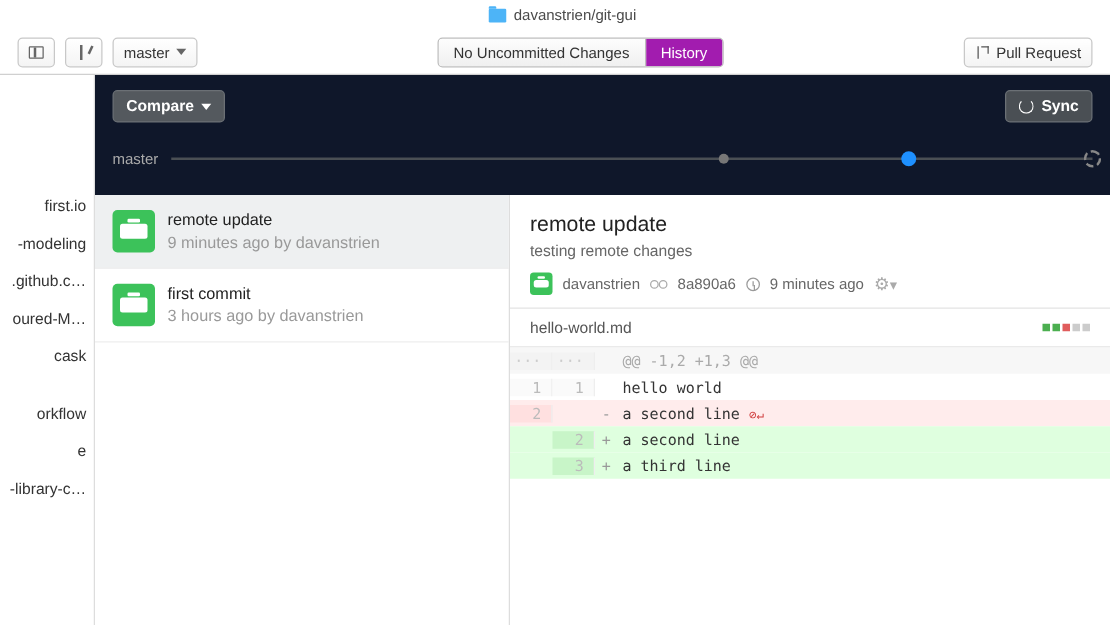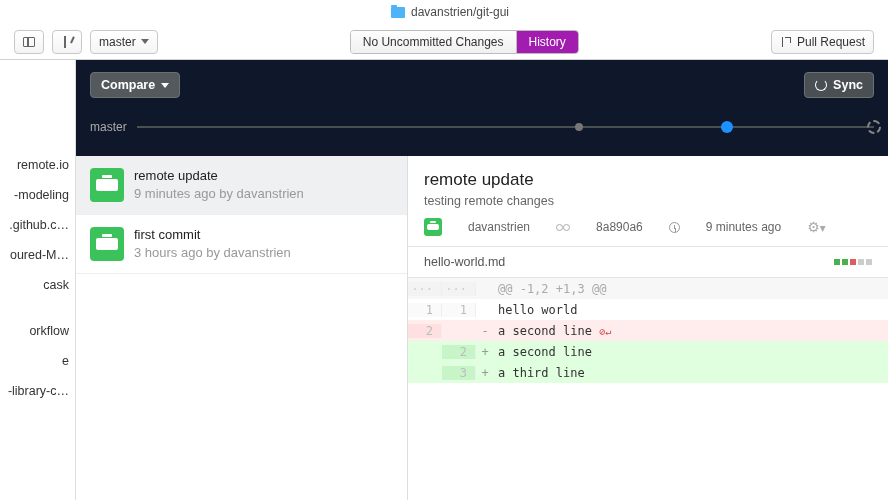--- a/index.html
+++ b/index.html
@@ -171,21 +171,21 @@
     content:'';position:absolute;left:6px;right:6px;top:11px;bottom:11px;background:#fff;border-radius:2px;
   }
   .avatar::before{content:'';position:absolute;left:12px;top:7px;width:10px;height:3px;background:#fff;border-radius:1px;}
   .c-title{font-size:13px;color:#222;}
   .c-sub{font-size:13px;color:#999;margin-top:3px;}
 
   .detail{flex:1;display:flex;flex-direction:column;}
   .d-head{padding:14px 16px 10px 16px;}
   .d-title{font-size:17px;color:#222;margin-bottom:4px;}
   .d-desc{font-size:12.5px;color:#666;margin-bottom:10px;}
-  .d-meta{display:flex;align-items:center;gap:26px;font-size:12px;color:#666;}
+  .d-meta{display:flex;align-items:center;gap:8px;font-size:12px;color:#666;}
   .d-meta .avatar{width:18px;height:18px;border-radius:3px;}
   .d-meta .avatar::after{left:3px;right:3px;top:6px;bottom:6px;}
   .d-meta .avatar::before{left:6px;top:3px;width:6px;height:2px;}
   .sha-ico{display:inline-block;width:14px;height:8px;position:relative;}
   .sha-ico::before,.sha-ico::after{content:'';position:absolute;width:5px;height:5px;border:1px solid #aaa;border-radius:50%;top:1px;}
   .sha-ico::before{left:0;} .sha-ico::after{right:0;}
   .clock-ico{display:inline-block;width:11px;height:11px;border:1.2px solid #999;border-radius:50%;position:relative;}
   .clock-ico::after{content:'';position:absolute;left:4px;top:2px;width:1px;height:4px;background:#999;box-shadow:1px 3px 0 0 #999;}
   .gear-ico{color:#aaa;font-size:14px;}
 
@@ -239,21 +239,21 @@
   </div>
   <div class="spacer"></div>
   <div class="tb-btn">
     <span class="pr-icon"></span>
     <span>Pull Request</span>
   </div>
 </div>
 
 <div class="main">
   <div class="left-repos">
-    <div>remote.io</div>
+    <div>first.io</div>
     <div>-modeling</div>
     <div>.github.c…</div>
     <div>oured-M…</div>
     <div>cask</div>
     <div></div>
     <div>orkflow</div>
     <div>e</div>
     <div>-library-c…</div>
   </div>
 

